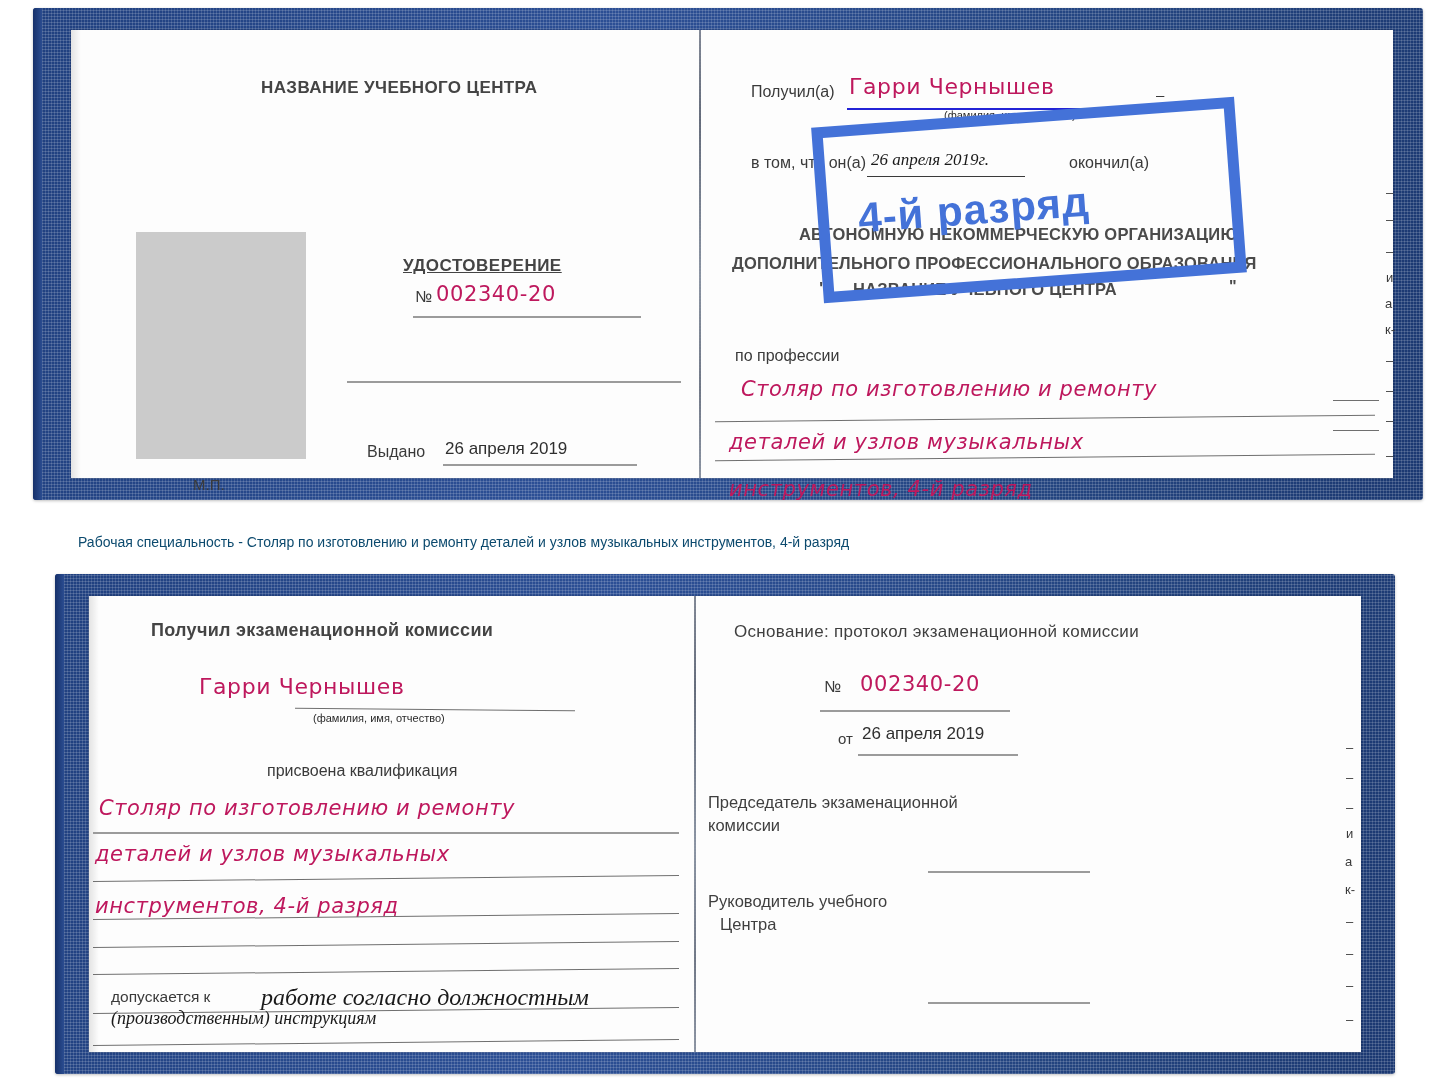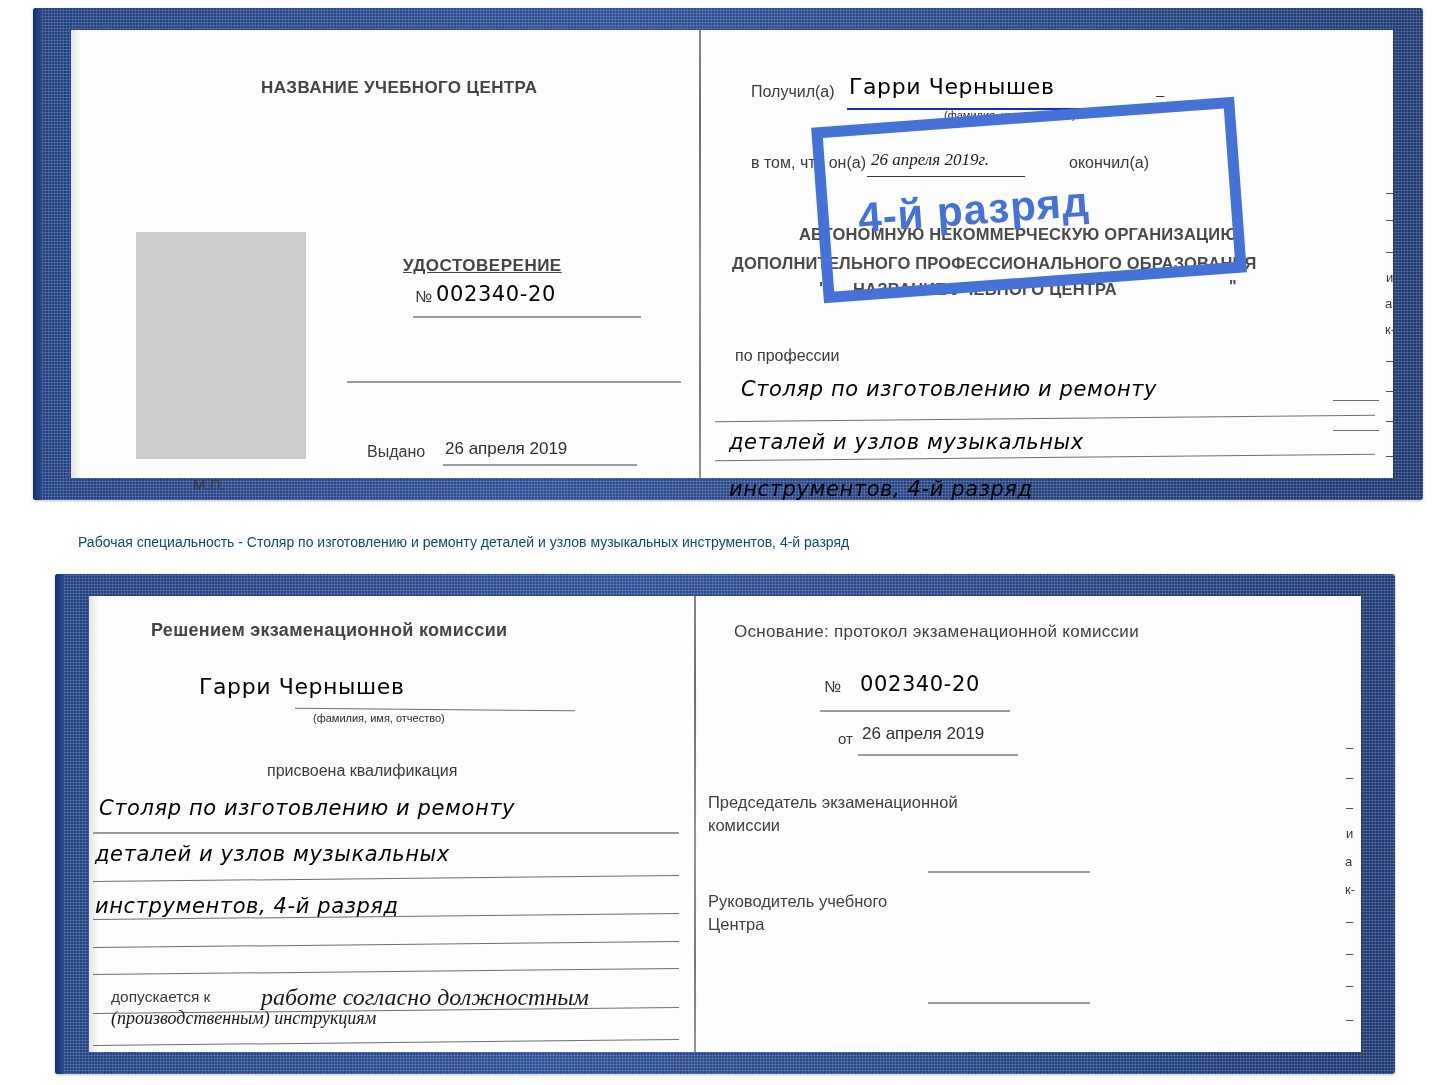--- a/index.html
+++ b/index.html
@@ -34,21 +34,21 @@
   .sheet-shadow-l{
     position:absolute;top:0;bottom:0;width:10px;
     background:linear-gradient(90deg,rgba(0,0,0,.10),rgba(0,0,0,0));
   }
 
   
   .t{position:absolute;white-space:pre;line-height:1.15;}
   .cap{letter-spacing:.4px;}
   .hand{
     font-family:"DejaVu Sans", sans-serif;
-    color:#000000;font-style:italic;font-weight:400;
+    color:#be185d;font-style:italic;font-weight:400;
     letter-spacing:.6px;
   }
   .hand2{
     font-family:"Liberation Serif", serif;
     color:#1a1a1a;font-style:italic;
   }
   .rule{position:absolute;height:2px;background:#9b9b9b;}
   .rule-thin{position:absolute;height:1px;background:#6f6f6f;}
   .tiny{font-size:11px;color:#2a2a2a;}
 
@@ -165,21 +165,21 @@
 <div class="caption" style="left:78px;top:532px;">Рабочая специальность - Столяр по изготовлению и ремонту деталей и узлов музыкальных инструментов, 4-й разряд</div>
 
 <div class="book" style="left:55px;top:574px;width:1340px;height:500px;">
 
   <div class="cover"></div>
   <div class="cover-edge"></div>
 
   <div class="pages" style="left:34px;top:22px;width:605px;height:456px;">
     <div class="sheet-shadow-l" style="left:0;"></div>
 
-    <div class="t" style="left:62px;top:24px;font-size:18px;font-weight:bold;color:#444;letter-spacing:.3px;">Решением экзаменационной комиссии</div>
+    <div class="t" style="left:62px;top:24px;font-size:18px;font-weight:bold;color:#444;letter-spacing:.3px;">Получил экзаменационной комиссии</div>
 
     <div class="t hand" style="left:110px;top:78px;font-size:22px;font-style:normal;">Гарри Чернышев</div>
     <div class="rule-thin" style="left:206px;top:113px;width:280px;transform:rotate(0.5deg);"></div>
     <div class="t tiny" style="left:224px;top:116px;">(фамилия, имя, отчество)</div>
 
     <div class="t" style="left:178px;top:166px;font-size:16px;">присвоена квалификация</div>
 
     <div class="t hand" style="left:10px;top:200px;font-size:21px;">Столяр по изготовлению и ремонту</div>
     <div class="rule" style="left:4px;top:236px;width:586px;"></div>
 
@@ -208,21 +208,21 @@
 
     <div class="t" style="left:142px;top:134px;font-size:15px;">от</div>
     <div class="t" style="left:166px;top:128px;font-size:17px;color:#2f2f2f;">26 апреля 2019</div>
     <div class="rule" style="left:162px;top:158px;width:160px;"></div>
 
     <div class="t" style="left:12px;top:197px;font-size:16.5px;color:#3f3f3f;">Председатель экзаменационной</div>
     <div class="t" style="left:12px;top:220px;font-size:16.5px;color:#3f3f3f;">комиссии</div>
     <div class="rule" style="left:232px;top:275px;width:162px;"></div>
 
     <div class="t" style="left:12px;top:296px;font-size:16.5px;color:#3f3f3f;">Руководитель учебного</div>
-    <div class="t" style="left:12px;top:319px;font-size:16.5px;color:#3f3f3f;">Центра</div>
+    <div class="t" style="left:24px;top:319px;font-size:16.5px;color:#3f3f3f;">Центра</div>
     <div class="rule" style="left:232px;top:406px;width:162px;"></div>
   </div>
 
   <div class="spine-line" style="left:639px;top:22px;height:456px;"></div>
 
   <div>
     <div class="frag" style="left:1291px;top:166px;">–</div>
     <div class="frag" style="left:1291px;top:196px;">–</div>
     <div class="frag" style="left:1291px;top:226px;">–</div>
     <div class="frag" style="left:1291px;top:252px;">и</div>

